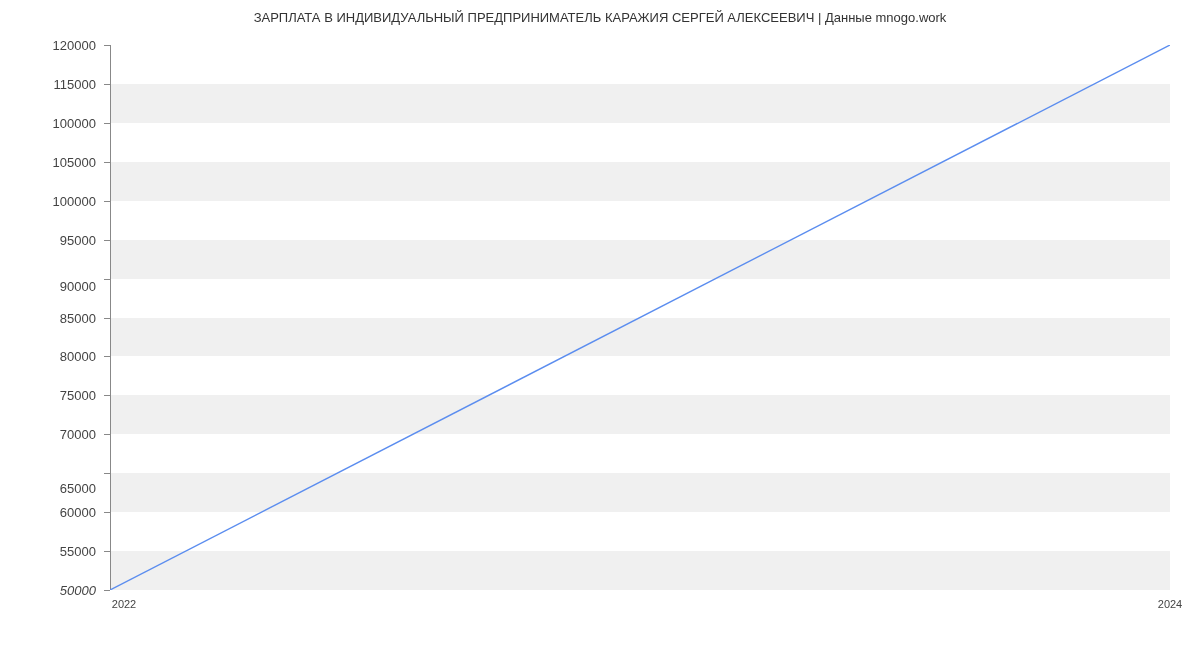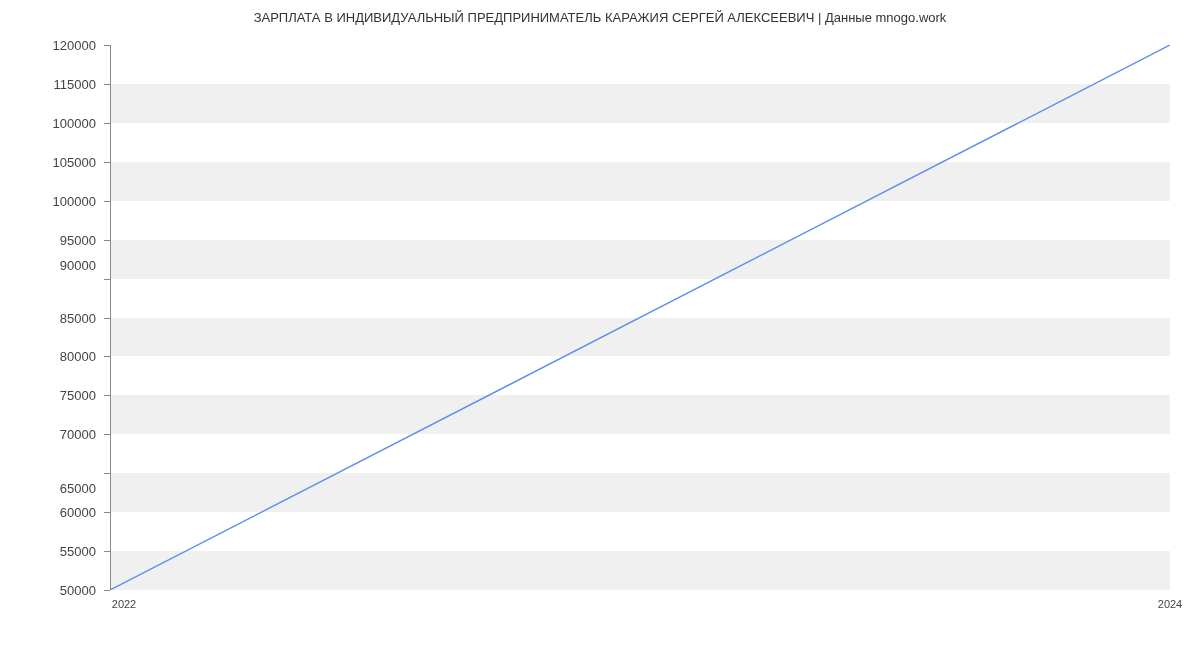--- a/index.html
+++ b/index.html
@@ -94,37 +94,37 @@
       <div class="grid-band" style="top: 116.786px; height: 38.9286px;"></div>
       <div class="grid-band" style="top: 194.643px; height: 38.9286px;"></div>
       <div class="grid-band" style="top: 272.5px; height: 38.9286px;"></div>
       <div class="grid-band" style="top: 350.357px; height: 38.9286px;"></div>
       <div class="grid-band" style="top: 428.214px; height: 38.9286px;"></div>
       <div class="grid-band" style="top: 506.071px; height: 38.9286px;"></div>
     <div class="y-axis-line"></div>
     <svg class="data-line" id="data-line-svg" preserveAspectRatio="none" viewBox="0 0 1060 545">
         <path d="M0 545 L1060 0" stroke="#5b8def" stroke-width="1.4" fill="none"></path>
       </svg>
-  <div class="y-tick-label" style="top: 545px;">50000</div>
+  <div class="y-tick-label" style="top: 545px; font-style: italic;">50000</div>
       <div class="y-tick-mark" style="top: 545px;"></div>
       <div class="y-tick-label" style="top: 506.071px;">55000</div>
       <div class="y-tick-mark" style="top: 506.071px;"></div>
       <div class="y-tick-label" style="top: 467.143px;">60000</div>
       <div class="y-tick-mark" style="top: 467.143px;"></div>
       <div class="y-tick-label" style="top: 443px;">65000</div>
       <div class="y-tick-mark" style="top: 428.214px;"></div>
       <div class="y-tick-label" style="top: 389.286px;">70000</div>
       <div class="y-tick-mark" style="top: 389.286px;"></div>
       <div class="y-tick-label" style="top: 350.357px;">75000</div>
       <div class="y-tick-mark" style="top: 350.357px;"></div>
       <div class="y-tick-label" style="top: 311.429px;">80000</div>
       <div class="y-tick-mark" style="top: 311.429px;"></div>
       <div class="y-tick-label" style="top: 272.5px; margin-left: 41px;">85000</div>
       <div class="y-tick-mark" style="top: 272.5px;"></div>
-      <div class="y-tick-label" style="top: 220px;">90000</div>
+      <div class="y-tick-label" style="top: 241px;">90000</div>
       <div class="y-tick-mark" style="top: 233.571px;"></div>
       <div class="y-tick-label" style="top: 194.643px;">95000</div>
       <div class="y-tick-mark" style="top: 194.643px;"></div>
       <div class="y-tick-label" style="top: 155.714px;">100000</div>
       <div class="y-tick-mark" style="top: 155.714px;"></div>
       <div class="y-tick-label" style="top: 116.786px;">105000</div>
       <div class="y-tick-mark" style="top: 116.786px;"></div>
       <div class="y-tick-label" style="top: 77.8571px;">100000</div>
       <div class="y-tick-mark" style="top: 77.8571px;"></div>
       <div class="y-tick-label" style="top: 38.9286px;">115000</div>

